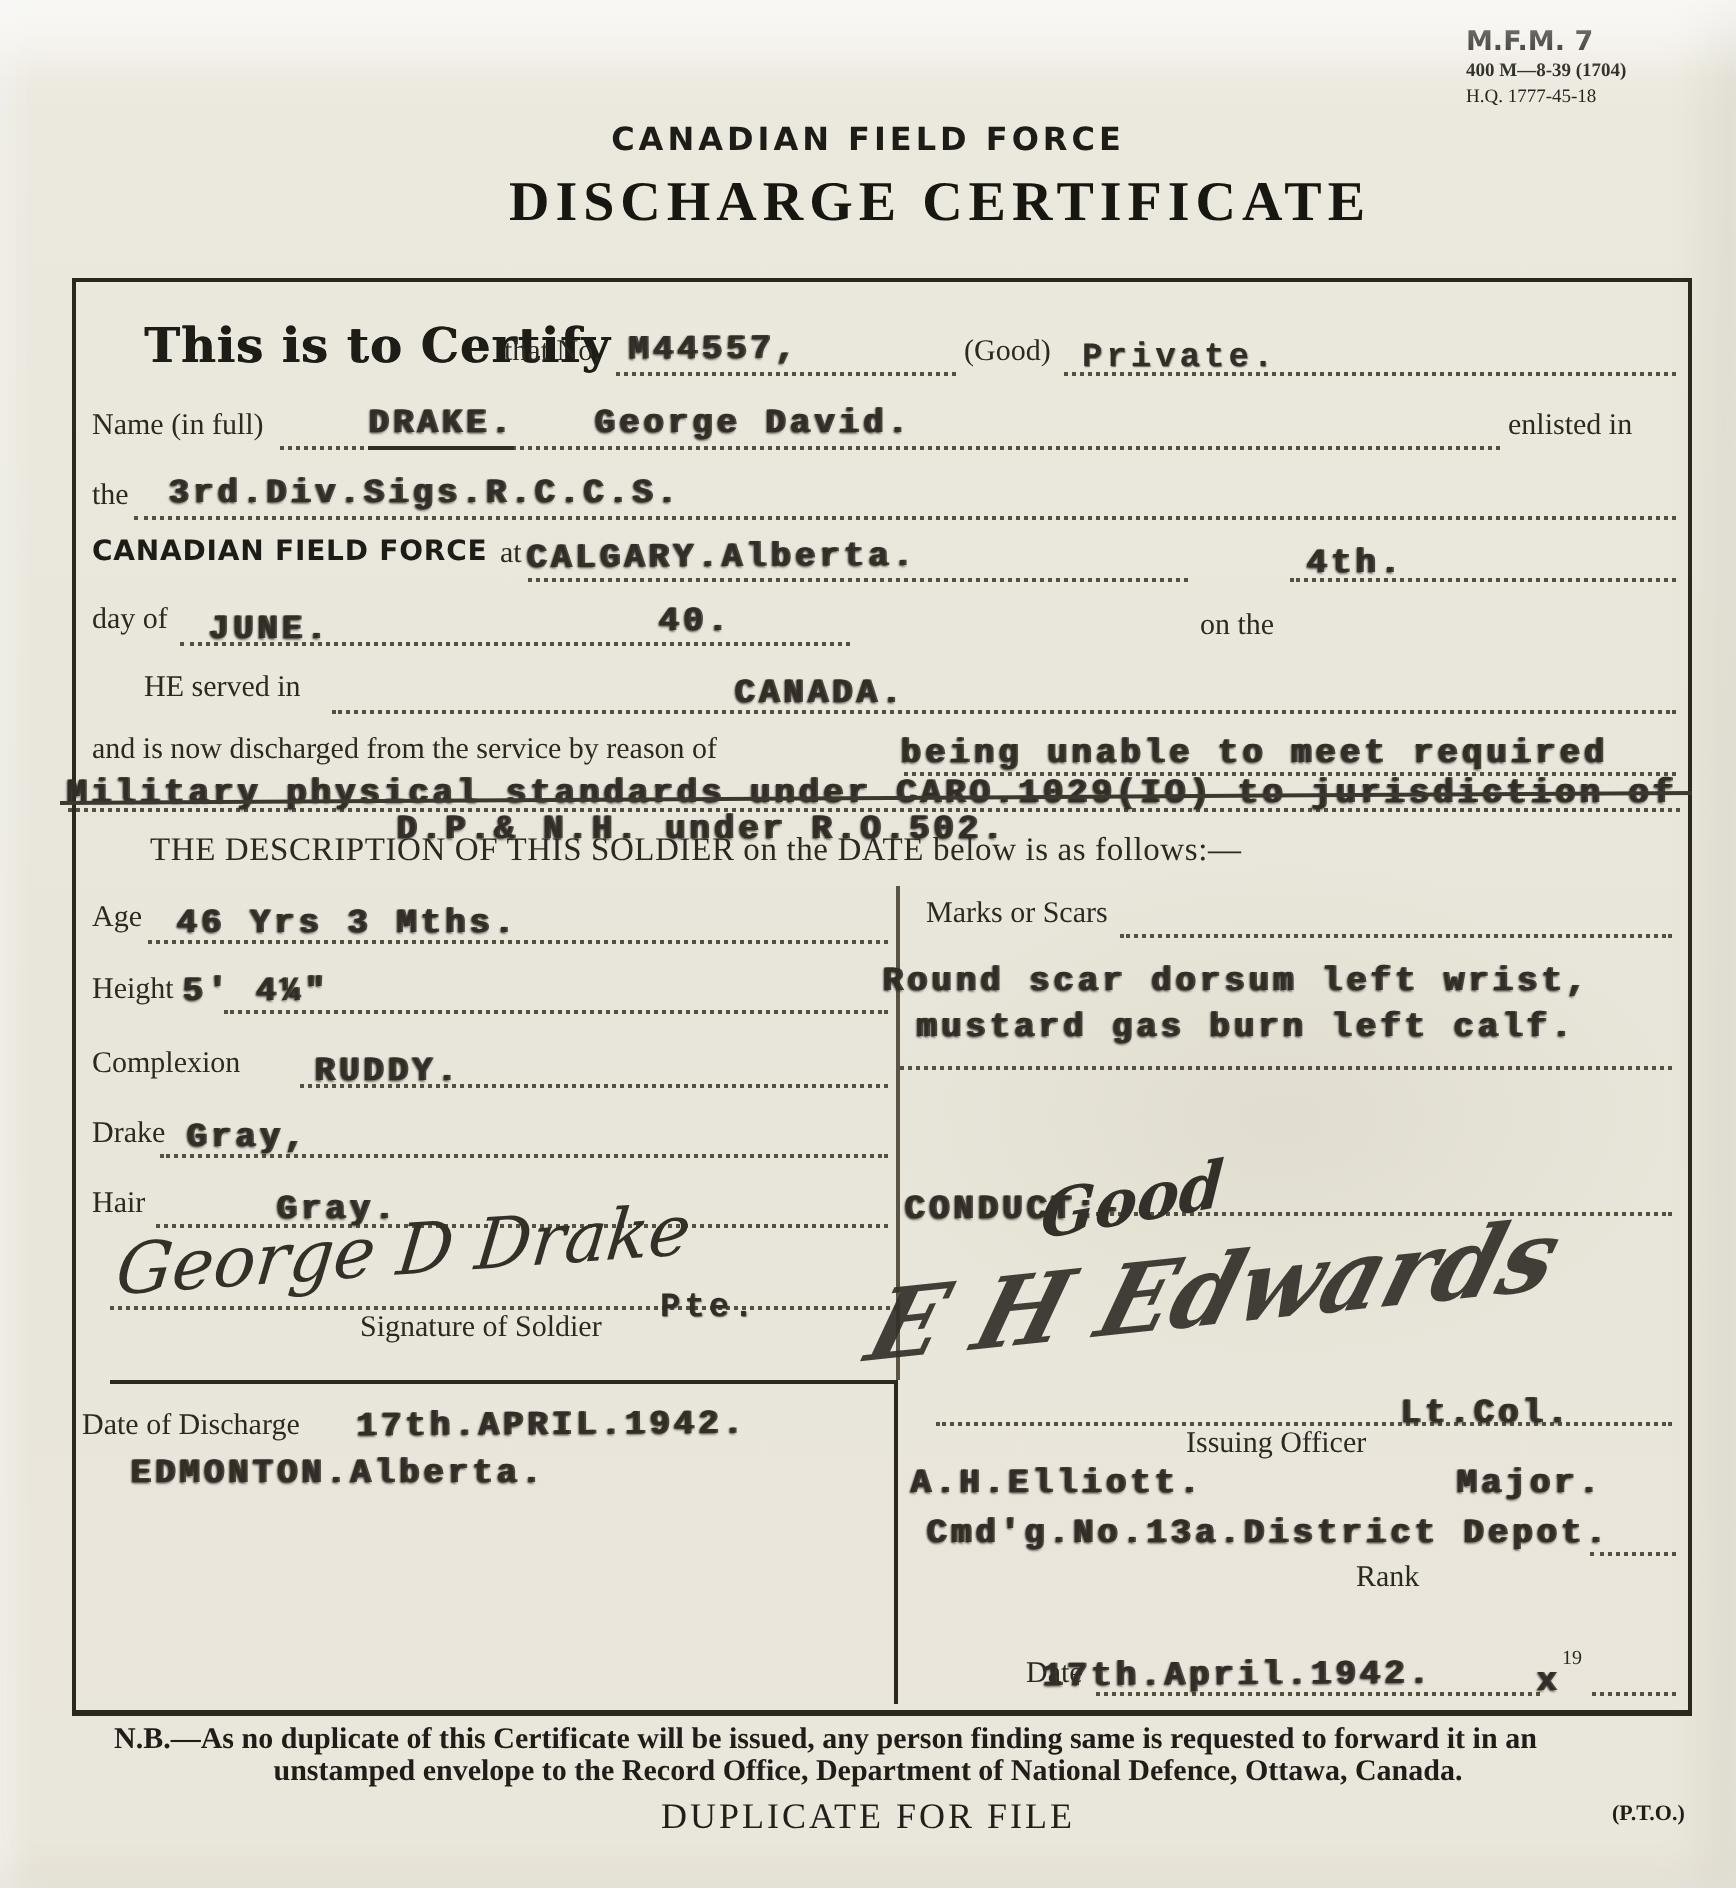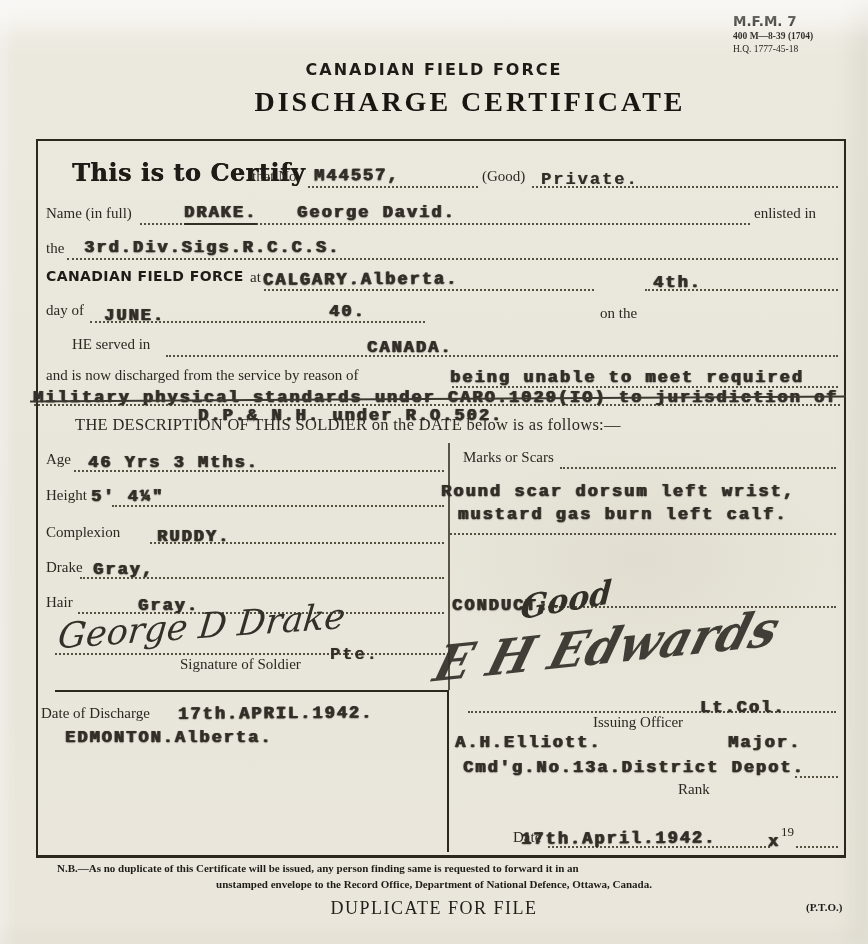--- a/index.html
+++ b/index.html
@@ -24,21 +24,21 @@
   .u{border-bottom:2px solid #322e27;padding-bottom:1px;}
   .hand{position:absolute;white-space:nowrap;font-family:"DejaVu Serif",serif;font-style:italic;color:#33302a;}
   .dot{position:absolute;height:0;border-bottom:2px dotted #55503f;}
   .sline{position:absolute;background:#3c382f;}
   .box{position:absolute;border:2px solid #2a281f;background:transparent;}
   .lead{font-family:"DejaVu Serif",serif;font-weight:bold;font-size:24px;letter-spacing:.5px;color:#1d1c16;
         text-shadow:.4px 0 0 #1d1c16;}
   .doc-title{font-family:"Liberation Serif",serif;font-weight:bold;font-size:28px;letter-spacing:3px;color:#171611;text-align:center;width:868px;left:0;}
   .force-title{font-size:16px;letter-spacing:2px;text-align:center;width:868px;left:0;}
   .heading{font-size:16.5px;letter-spacing:.3px;}
-  .nb{font-weight:bold;font-size:11px;color:#1e1d18;}
+  .nb{font-weight:bold;font-size:15px;color:#1e1d18;}
   .codes{line-height:1.35;}
 </style>
 </head>
 <body>
 
 <div class="page">
 
   <div class="abs codes" style="left:733px;top:12px;">
     <div class="pb" style="position:static;font-size:13.5px;">M.F.M. 7</div>
     <div style="font-size:9.5px;font-weight:bold;">400 M—8-39 (1704)</div>
@@ -145,21 +145,21 @@
   <span class="t t2" style="left:455px;top:733px;">A.H.Elliott.</span>
   <span class="t t2" style="left:728px;top:733px;">Major.</span>
   <span class="t t2" style="left:463px;top:758px;">Cmd'g.No.13a.District Depot.</span>
   <div class="dot" style="left:795px;top:776px;width:43px;"></div>
   <span class="p" style="left:678px;top:781px;">Rank</span>
 
   <span class="p" style="left:513px;top:829px;">Date</span>
   <div class="dot" style="left:548px;top:846px;width:222px;"></div>
   <span class="t t2" style="left:521px;top:829px;transform:rotate(-.4deg);">17th.April.1942.</span>
   <span class="t t2" style="left:768px;top:832px;">x</span>
-  <span class="p" style="left:781px;top:824px;font-size:13px;">19</span>
+  <span class="p" style="left:781px;top:824px;font-size:10px;">19</span>
   <div class="dot" style="left:796px;top:846px;width:42px;"></div>
 
   <div class="p nb" style="left:57px;top:862px;">N.B.—As no duplicate of this Certificate will be issued, any person finding same is requested to forward it in an</div>
   <div class="abs nb" style="left:0;top:878px;width:868px;text-align:center;">unstamped envelope to the Record Office, Department of National Defence, Ottawa, Canada.</div>
   <div class="abs" style="left:0;top:898px;width:868px;text-align:center;font-size:18px;letter-spacing:1.5px;color:#201f19;">DUPLICATE FOR FILE</div>
   <span class="p nb" style="left:806px;top:901px;font-size:11px;">(P.T.O.)</span>
 
 </div>
 
 </body></html>

